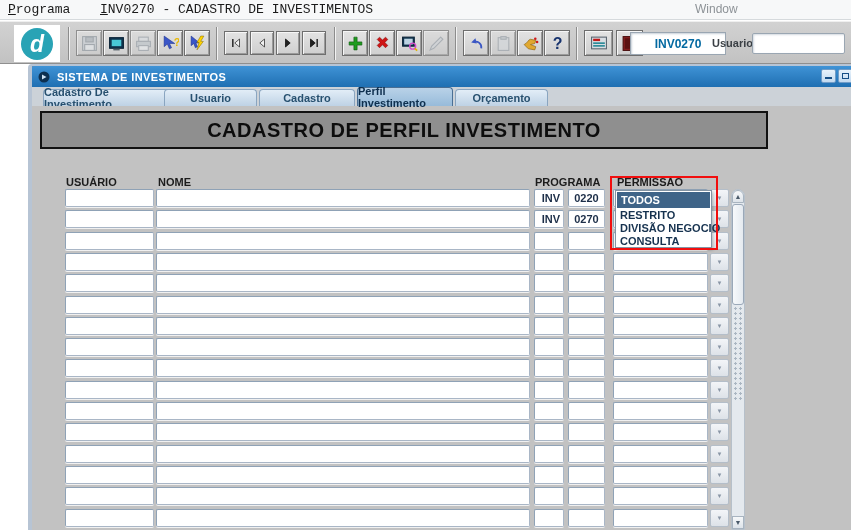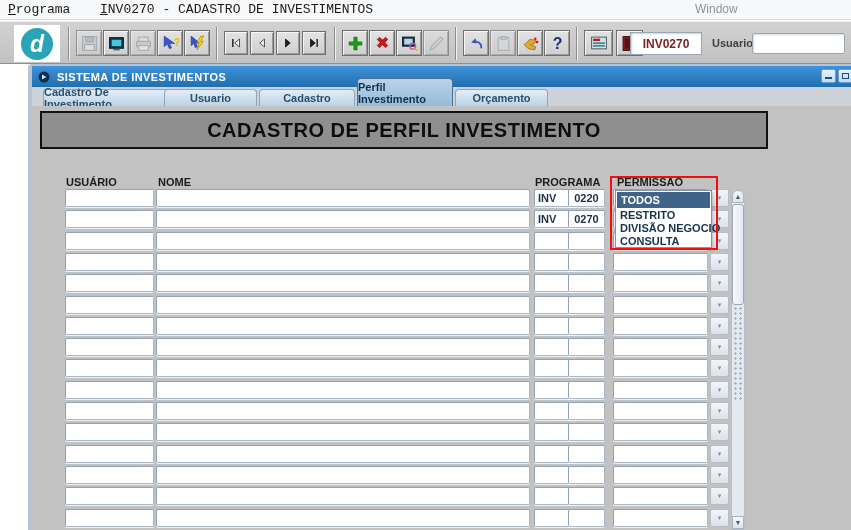--- a/index.html
+++ b/index.html
@@ -24,24 +24,24 @@
           display:flex; align-items:center; justify-content:center; }
   .tsep { position:absolute; top:5px; height:33px; width:2px;
           border-left:1px solid #8c8c8c; border-right:1px solid #f2f2f2; }
   .tbtn { position:absolute; top:8px; width:26px; height:26px;
           background:linear-gradient(180deg,#e3e3e3,#cfcfcf);
           border:1px solid #6e6e6e;
           box-shadow:inset 1px 1px 0 #f6f6f6, inset -1px -1px 0 #9a9a9a;
           display:flex; align-items:center; justify-content:center; cursor:pointer; }
   .tbtn.small { top:9px; width:24px; height:24px; }
   .tbtn.disabled { opacity:.65; }
-  .prog-code { position:absolute; left:630px; top:10px; width:72px; height:23px;
+  .prog-code { position:absolute; left:630px; top:10px; width:96px; height:23px;
                background:#fff; border:1px solid #9aa6b2;
                box-shadow:inset 1px 1px 2px #c8d0d8;
-               font-size:12px; font-weight:bold; color:#7f1d1d;
+               font-size:12px; font-weight:bold; color:#0369a1;
                display:flex; align-items:center; justify-content:center; }
   .usr-label { position:absolute; left:712px; top:15px; font-size:11px; font-weight:bold; color:#3a3f44; }
   .usr-input { position:absolute; left:752px; top:11px; width:93px; height:21px;
                background:#fff; border:1px solid #9aa6b2; border-radius:2px;
                box-shadow:inset 1px 1px 2px #d4dae0; font-size:11px; padding:0 3px; }
 
   
   .window { position:absolute; left:0; top:64px; width:851px; height:466px;
             border-left:4px solid #b7c4d4; border-right:4px solid #b7c4d4;
             border-top:2px solid #b7c4d4; border-radius:4px 4px 0 0;
@@ -60,42 +60,42 @@
   .glyph-max { width:7px; height:6px; border:1.5px solid #174e85; }
 
   
   .tabstrip { position:relative; height:19px; background:#ccd2d8; padding-left:0; }
   .tab { position:absolute; bottom:0; height:17px;
          background:linear-gradient(180deg,#e2edf7,#bed2e5);
          border:1px solid #8aa5c0; border-bottom:none; border-radius:4px 4px 0 0;
          font-size:11px; font-weight:bold; color:#27506f;
          display:flex; align-items:center; justify-content:center; cursor:pointer; }
   .tab.active { background:linear-gradient(180deg,#b9d2e8,#97bbda);
-                border-color:#4a6f94; color:#0e2f4e; height:28px; z-index:2; }
+                border-color:#4a6f94; color:#0e2f4e; height:19px; z-index:2; }
   .tabline { position:absolute; left:0; top:40px; width:100%; height:2px; background:#49698c; }
 
   
   .content { position:relative; height:424px; background:#c2c2c2; overflow:hidden; }
   .form-header { position:absolute; left:8px; top:5px; width:728px; height:38px;
                  background:#8f8f8f; border:2px solid #111;
                  display:flex; align-items:center; justify-content:center; }
   .form-header span { font-size:20px; font-weight:bold; color:#0d0d0d; letter-spacing:.5px; }
 
   .col-label { position:absolute; top:70px; font-size:11px; font-weight:bold; color:#1c1c1c; }
 
   .grid { position:absolute; left:0; top:83px; width:851px; height:341px; }
   .grid-row { position:absolute; left:0; width:100%; height:18px; }
   .f { position:absolute; top:0; height:18px; background:#fff;
        border:1px solid #a9b6c6; border-top-color:#8fa2b6; border-left-color:#8fa2b6;
        border-radius:2px; box-shadow:0 1px 0 rgba(255,255,255,.75);
        font-family:"Liberation Sans", sans-serif; font-size:11px; font-weight:bold;
        color:#1c2e48; padding:0 3px; }
   .f-usuario { left:33px; width:89px; }
   .f-nome    { left:124px; width:374px; }
-  .f-proga   { left:502px; width:42px; text-align:left; }
+  .f-proga   { left:502px; width:30px; text-align:right; }
   .f-progb   { left:536px; width:37px; text-align:center; }
   .f-perm    { left:581px; width:95px; }
   .combo-btn { position:absolute; left:678px; top:0; width:19px; height:18px;
                background:linear-gradient(180deg,#f3f5f8,#dde2e8);
                border:1px solid #b4bec9; border-radius:2px;
                display:flex; align-items:center; justify-content:center; cursor:pointer; }
   .combo-arrow { font-size:6px; color:#8a96a6; line-height:1; }
 
   
   .dd-list { position:absolute; left:583px; top:84px; width:97px; height:58px;

